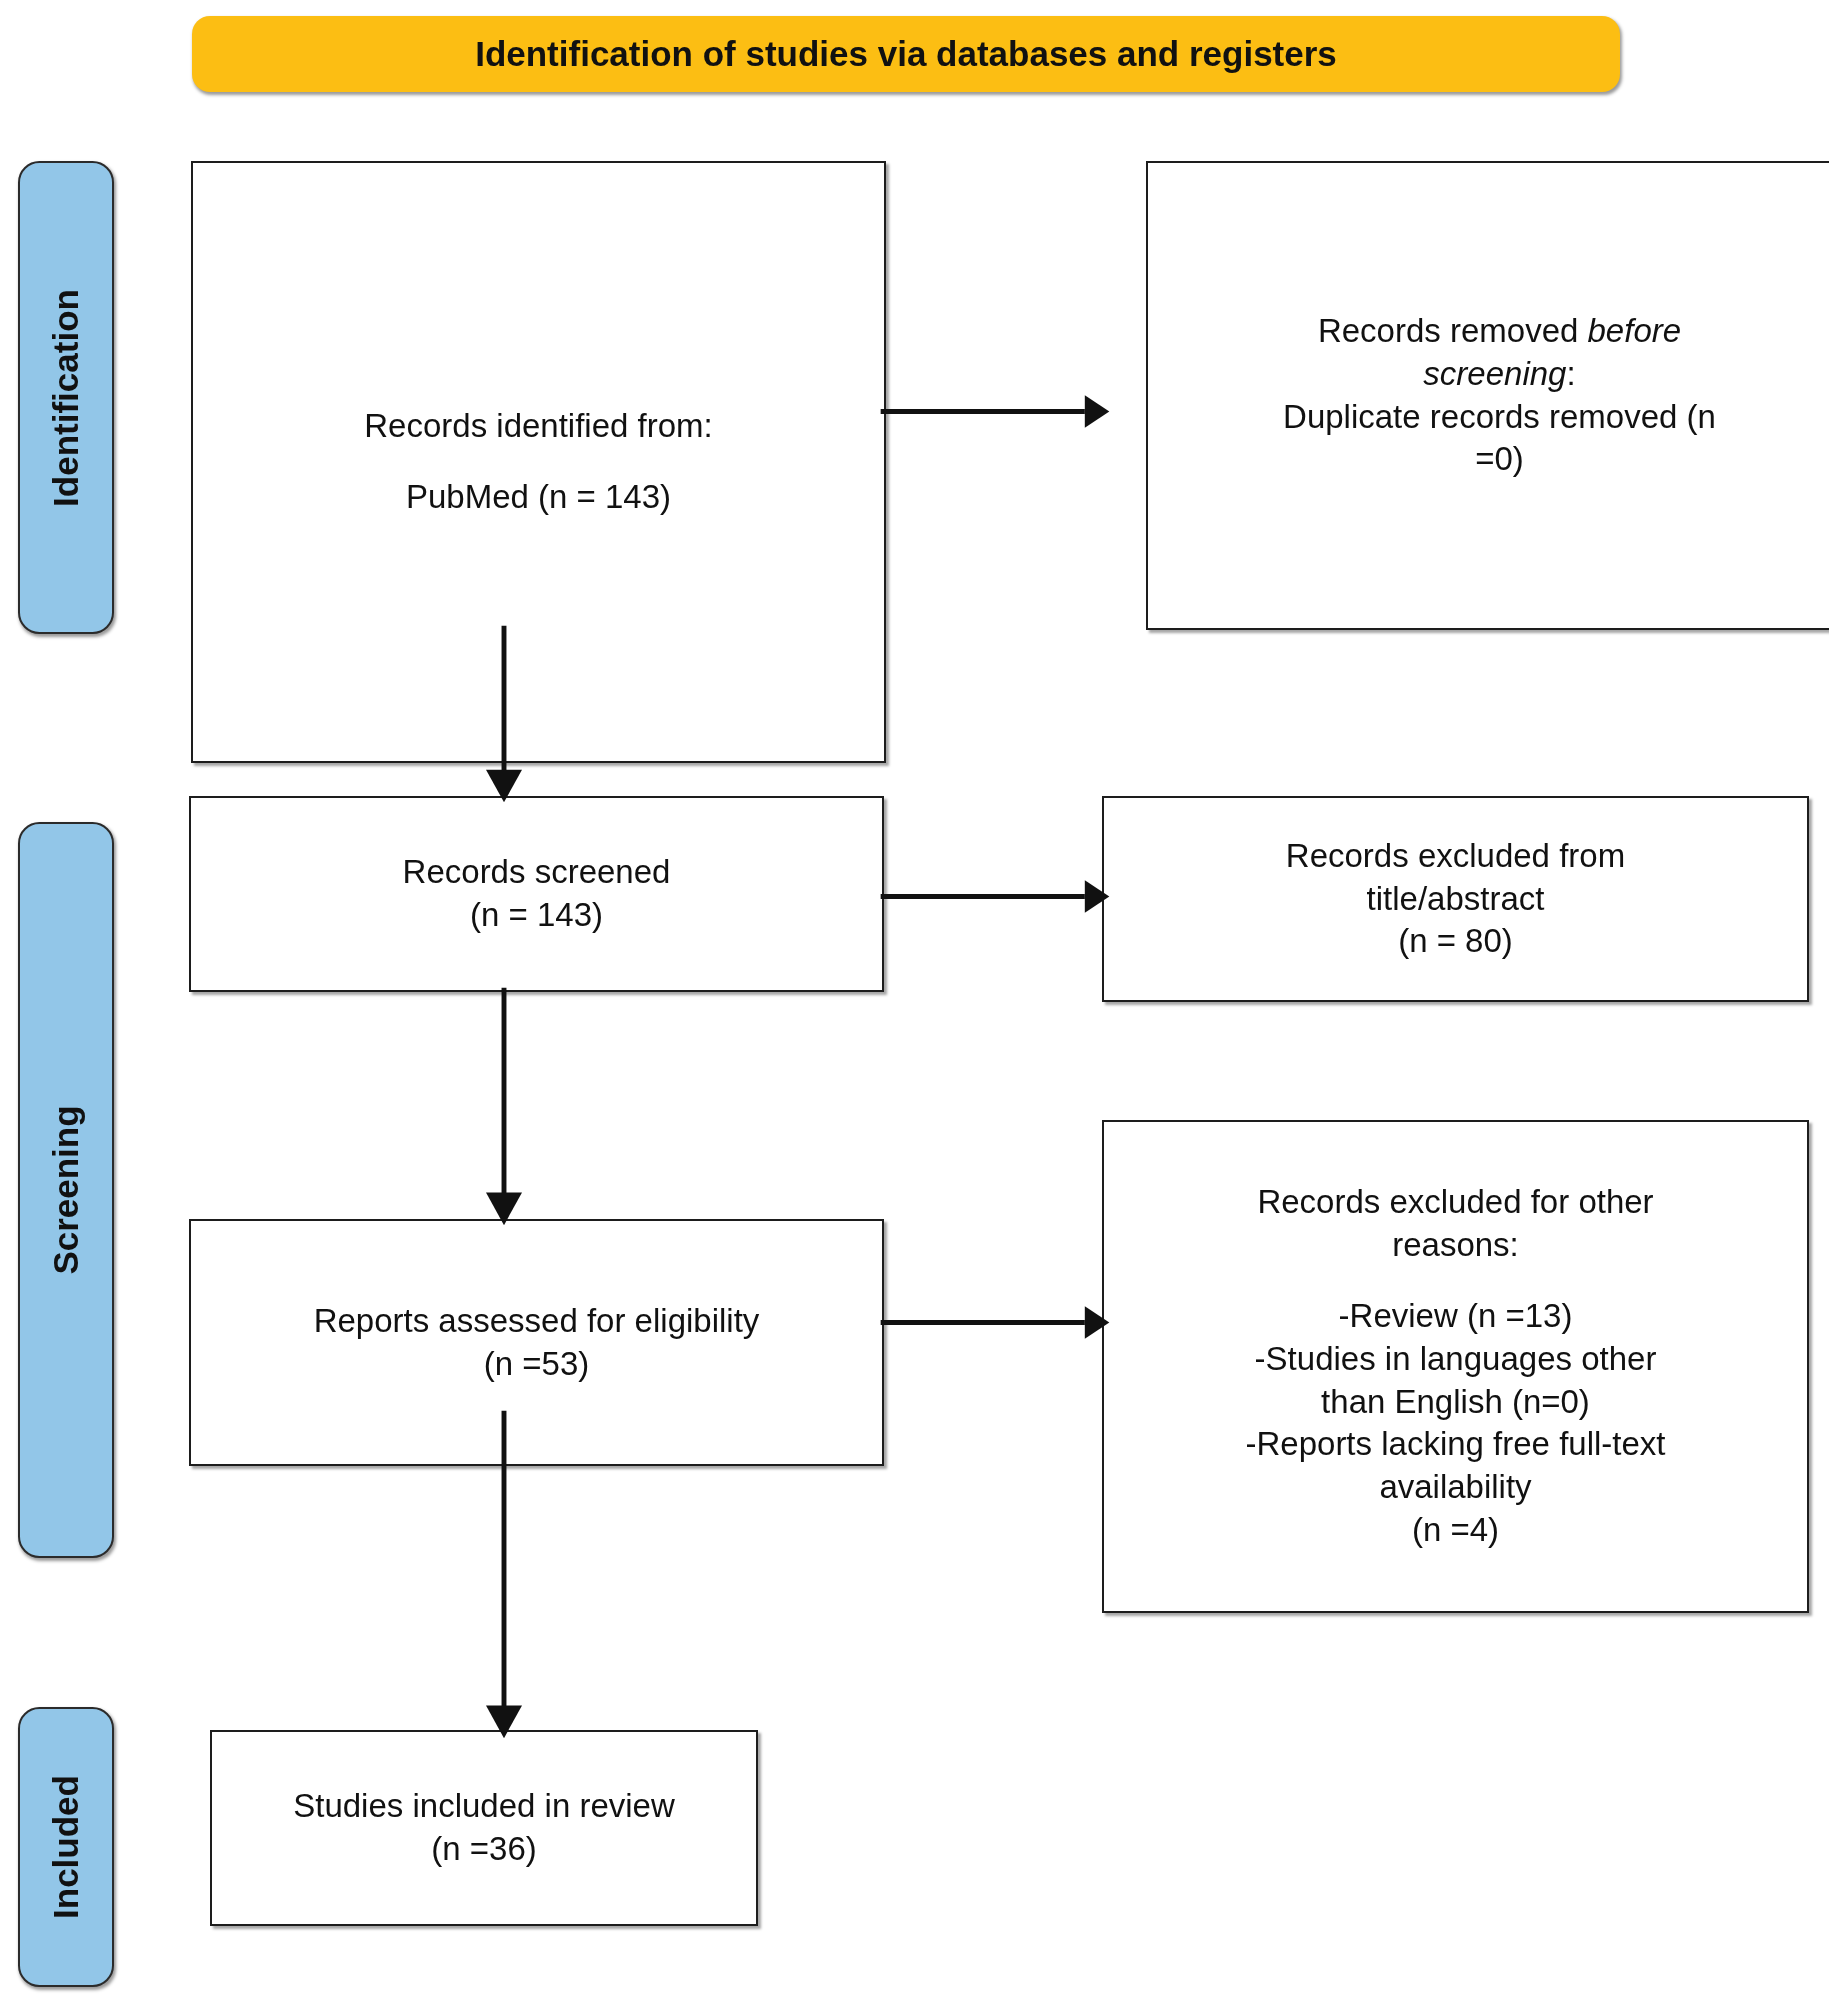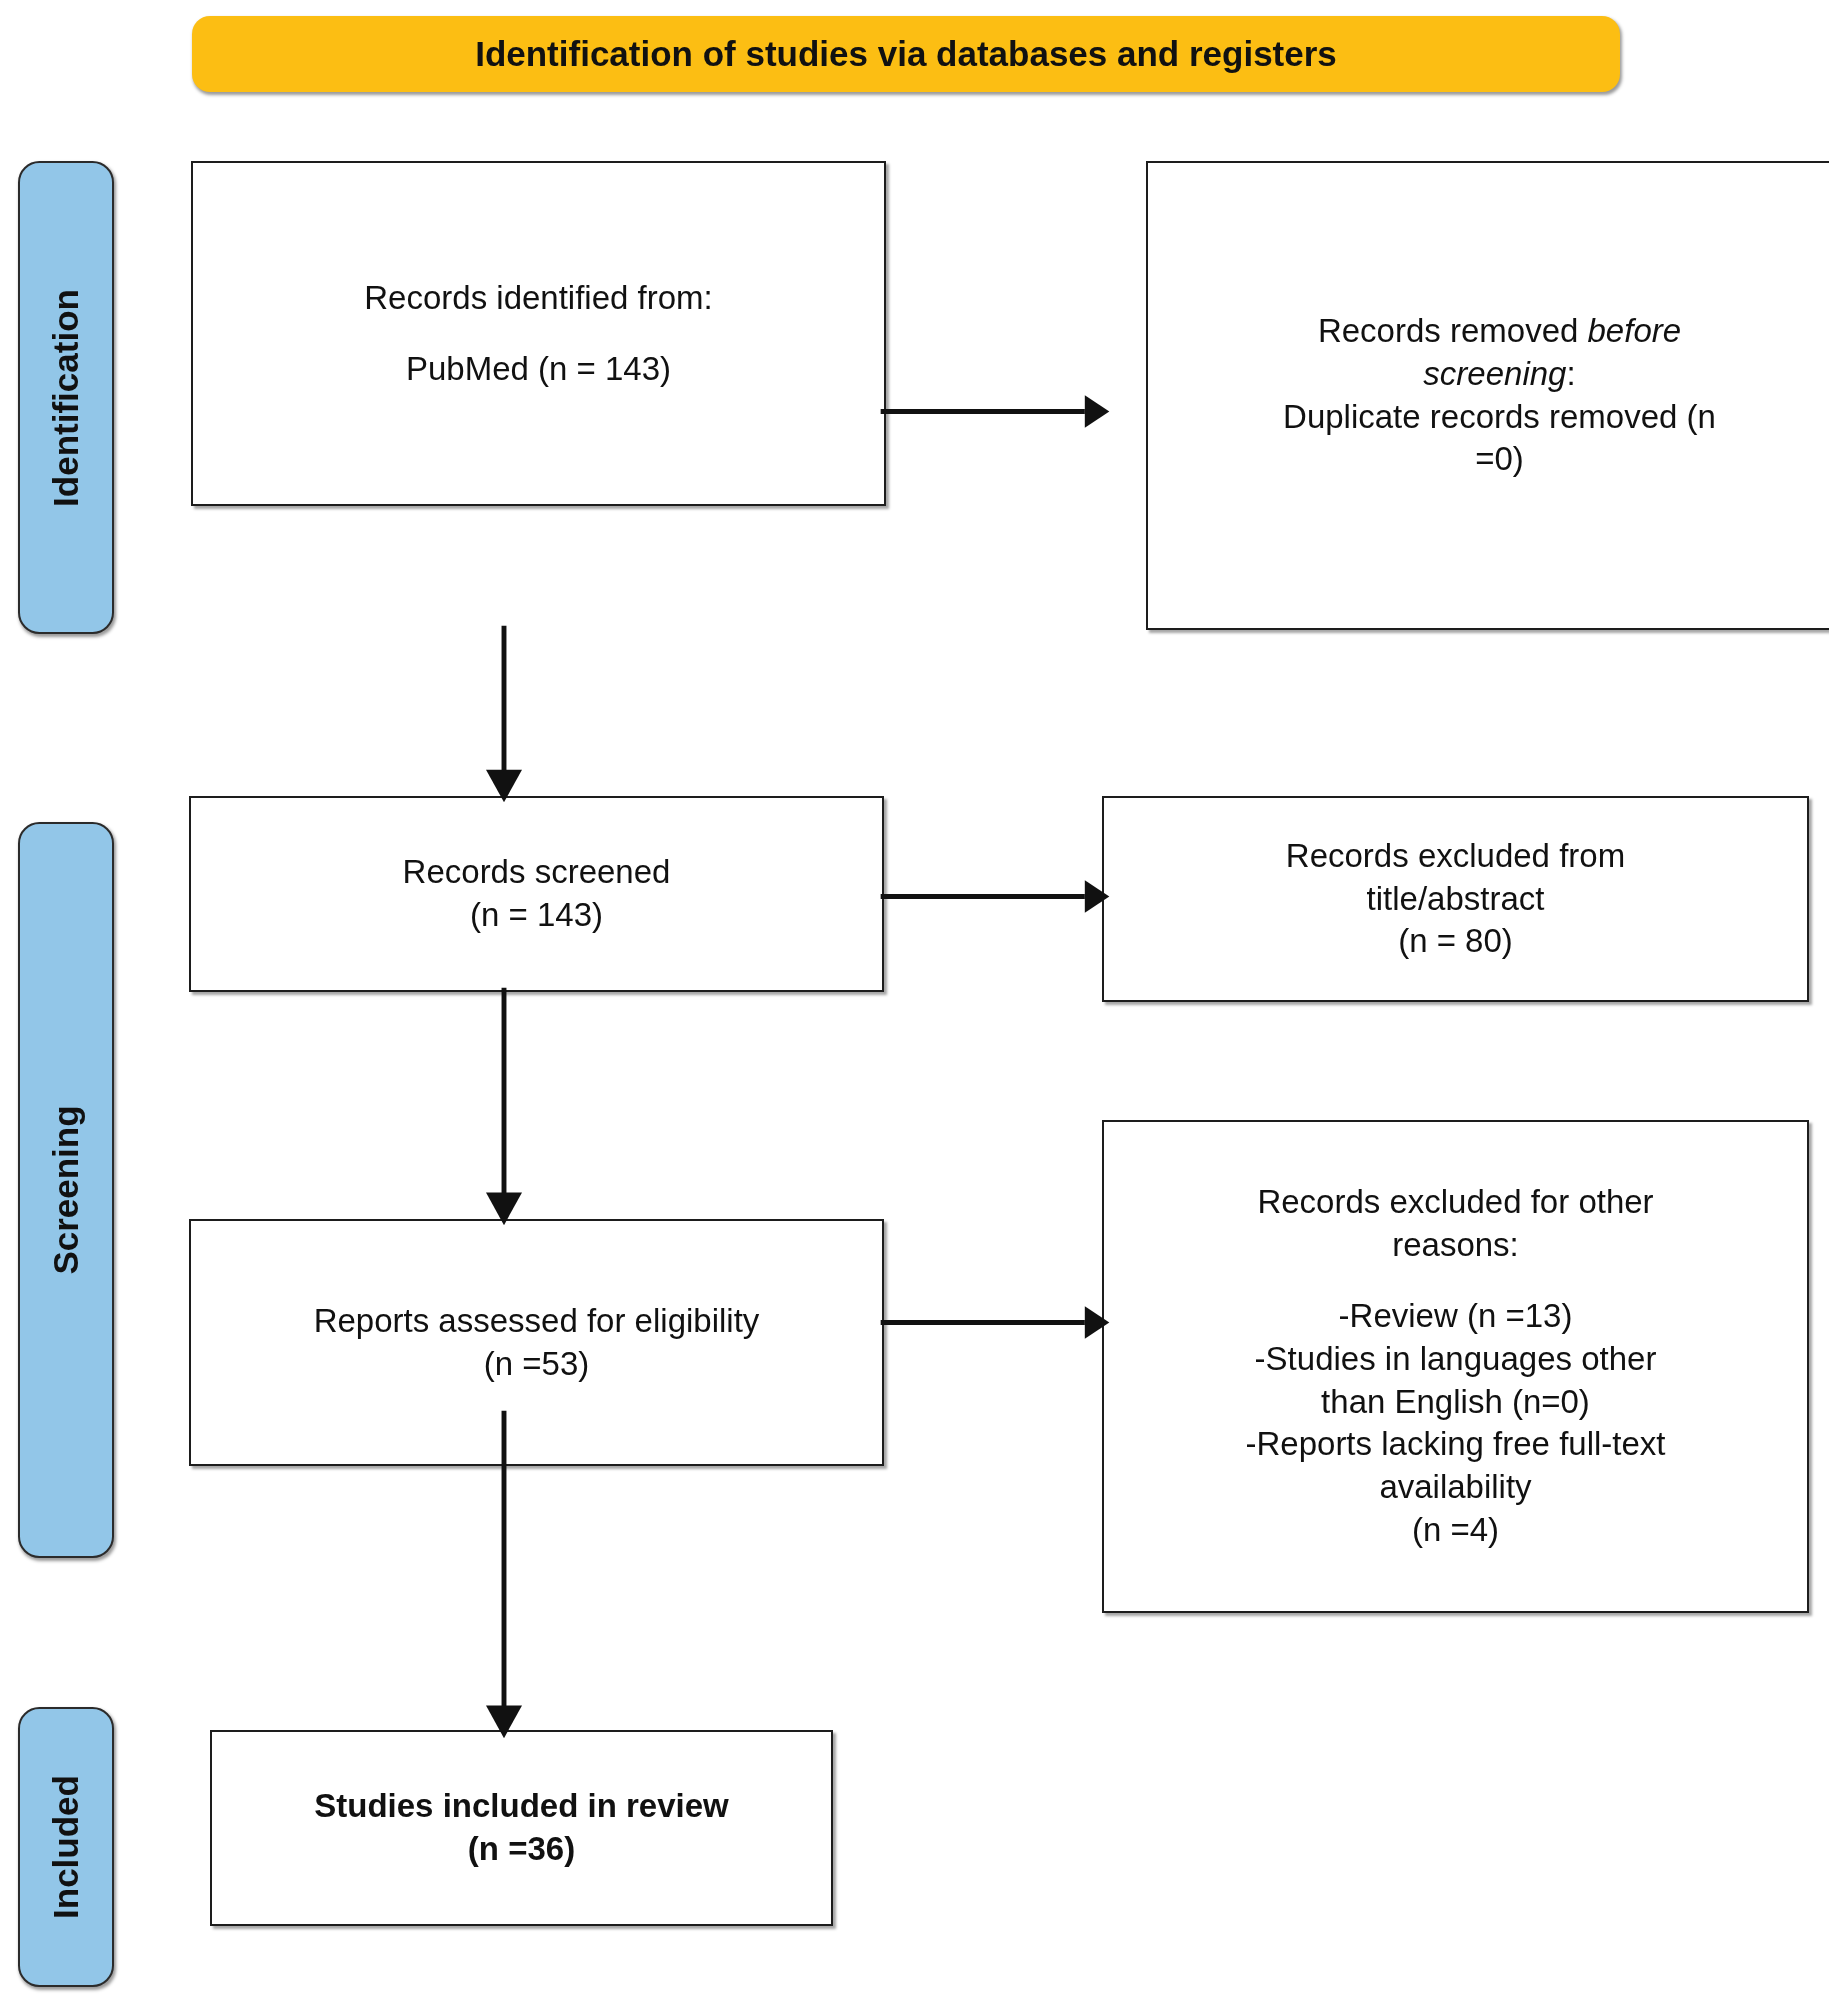--- a/index.html
+++ b/index.html
@@ -81,27 +81,27 @@
     width: 100%;
     text-align: center;
     font-size: 33px;
     line-height: 1.30;
     color: #111111;
   }
   .flowbox .body .ln { display: block; }
   .flowbox .body .sp { display: block; height: 28px; }
   .flowbox .body i { font-style: italic; }
 
-  #box-identified  { left: 191px;  top: 161px;  width: 695px;  height: 345px; }
+  #box-identified  { left: 191px;  top: 161px;  width: 695px;  height: 602px; }
   #box-removed     { left: 1102px; top: 161px;  width: 707px;  height: 469px; margin-left: 44px; }
   #box-screened    { left: 189px;  top: 796px;  width: 695px;  height: 196px; }
   #box-excluded-ta { left: 1102px; top: 796px;  width: 707px;  height: 206px; }
   #box-eligibility { left: 189px;  top: 1219px; width: 695px;  height: 247px; }
   #box-excluded-or { left: 1102px; top: 1120px; width: 707px;  height: 493px; }
-  #box-included    { left: 210px;  top: 1730px; width: 623px;  height: 196px; font-weight: bold; }
+  #box-included    { left: 210px;  top: 1730px; width: 548px;  height: 196px; }
 
   
   .connector {
     position: absolute;
     pointer-events: none;
   }
   #arrow-id-to-removed   { left: 880px; top: 387px;  width: 230px;  height: 49px; }
   #arrow-id-to-screened  { left: 477px;  top: 625px;  width: 54px;   height: 178px; }
   #arrow-scr-to-excl-ta  { left: 880px; top: 872px; width: 230px;  height: 49px; }
   #arrow-scr-to-elig     { left: 477px;  top: 987px; width: 54px;   height: 239px; }

